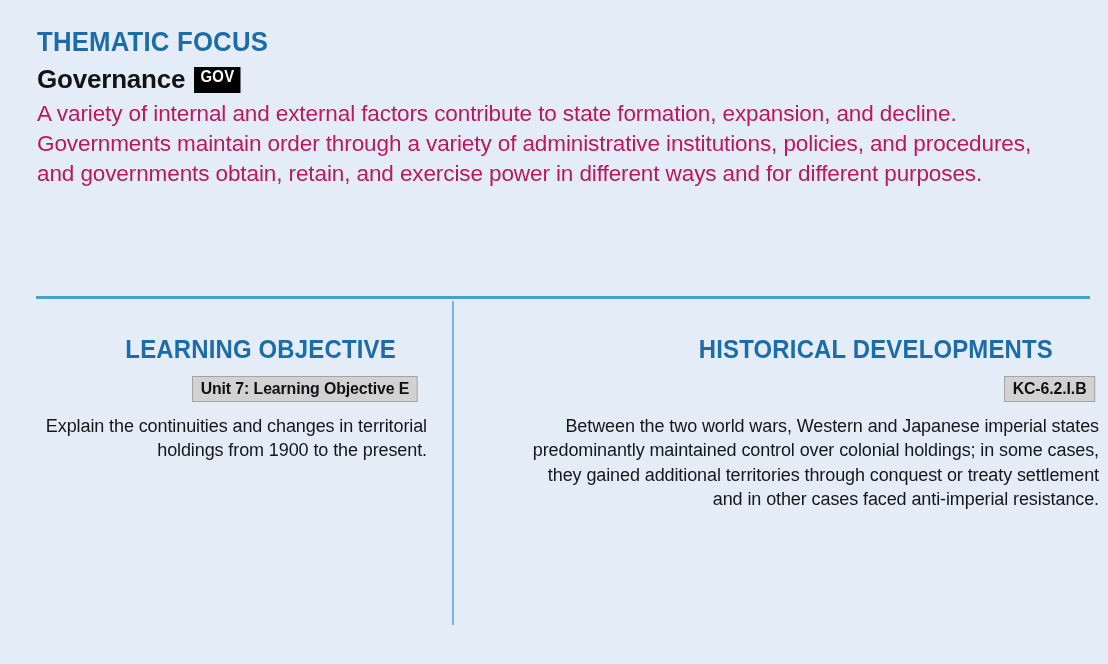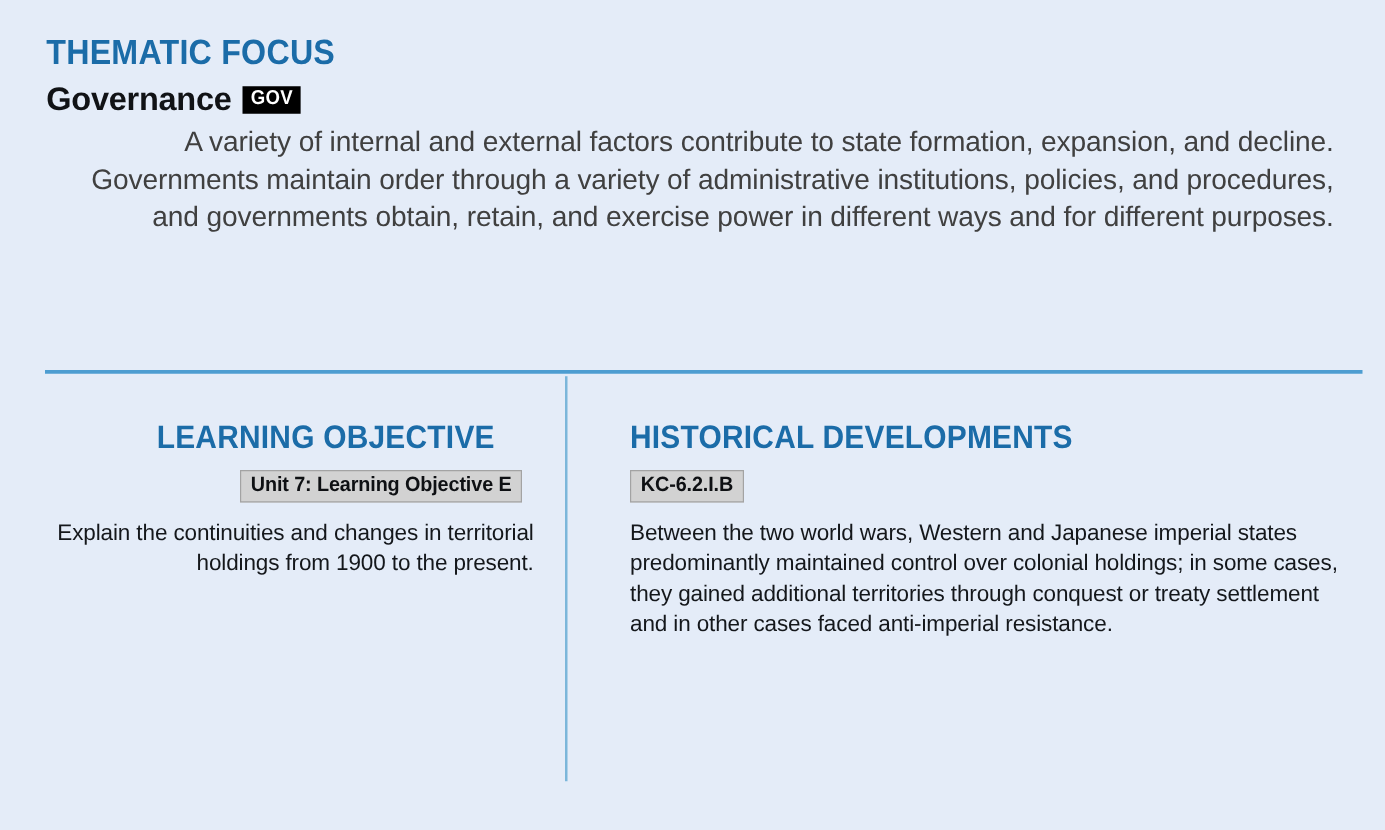--- a/index.html
+++ b/index.html
@@ -38,21 +38,20 @@
     font-stretch: condensed;
     transform: scaleX(0.92);
     transform-origin: left center;
   }
   .heading-thematic {
     font-size: 28px;
     margin-bottom: 10px;
   }
   .title-row {
     display: flex;
-    align-items: center;
     gap: 9px;
     margin-top: 9px;
     margin-bottom: 7px;
   }
   .focus-title {
     font-size: 26px;
     font-weight: bold;
     color: #111316;
     line-height: 1;
     letter-spacing: -0.2px;
@@ -67,24 +66,23 @@
     padding: 2px 7px 3px 7px;
     line-height: 1.05;
     transform: scaleX(0.93);
     transform-origin: left center;
     position: relative;
     top: 1px;
   }
   .body-text {
     font-size: 22.5px;
     line-height: 1.33;
-    color: #404040;
+    color: #be185d;
     margin: 0;
     letter-spacing: -0.1px;
-    text-align: right;
   }
   .thematic-desc {
     margin-top: 6px;
     width: 1030px;
   }
 
   
   .h-rule {
     position: absolute;
     left: 36px;
@@ -106,22 +104,23 @@
   .col {
     position: absolute;
     top: 336px;
   }
   .col-left {
     left: 37px;
     width: 390px;
     text-align: right;
   }
   .col-right {
-    left: 504px;
+    left: 524px;
     width: 575px;
+    text-align: right;
   }
   .heading-col {
     font-size: 26px;
     margin-bottom: 14px;
   }
   .kc-badge {
     display: inline-block;
     background: #d2d2d2;
     border: 1.5px solid #a3a3a3;
     color: #0e1013;

